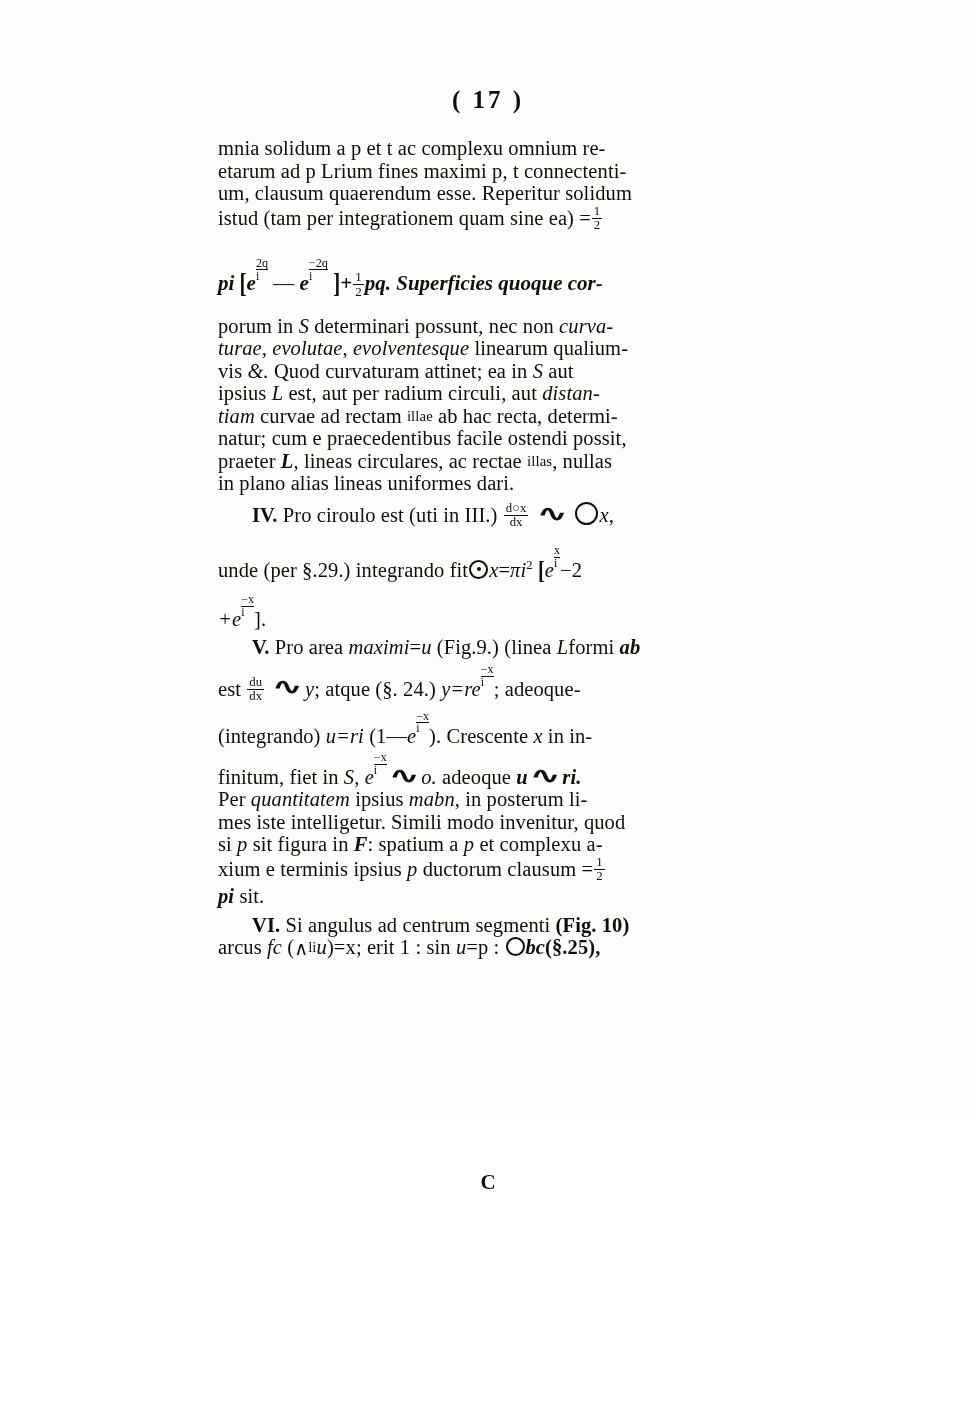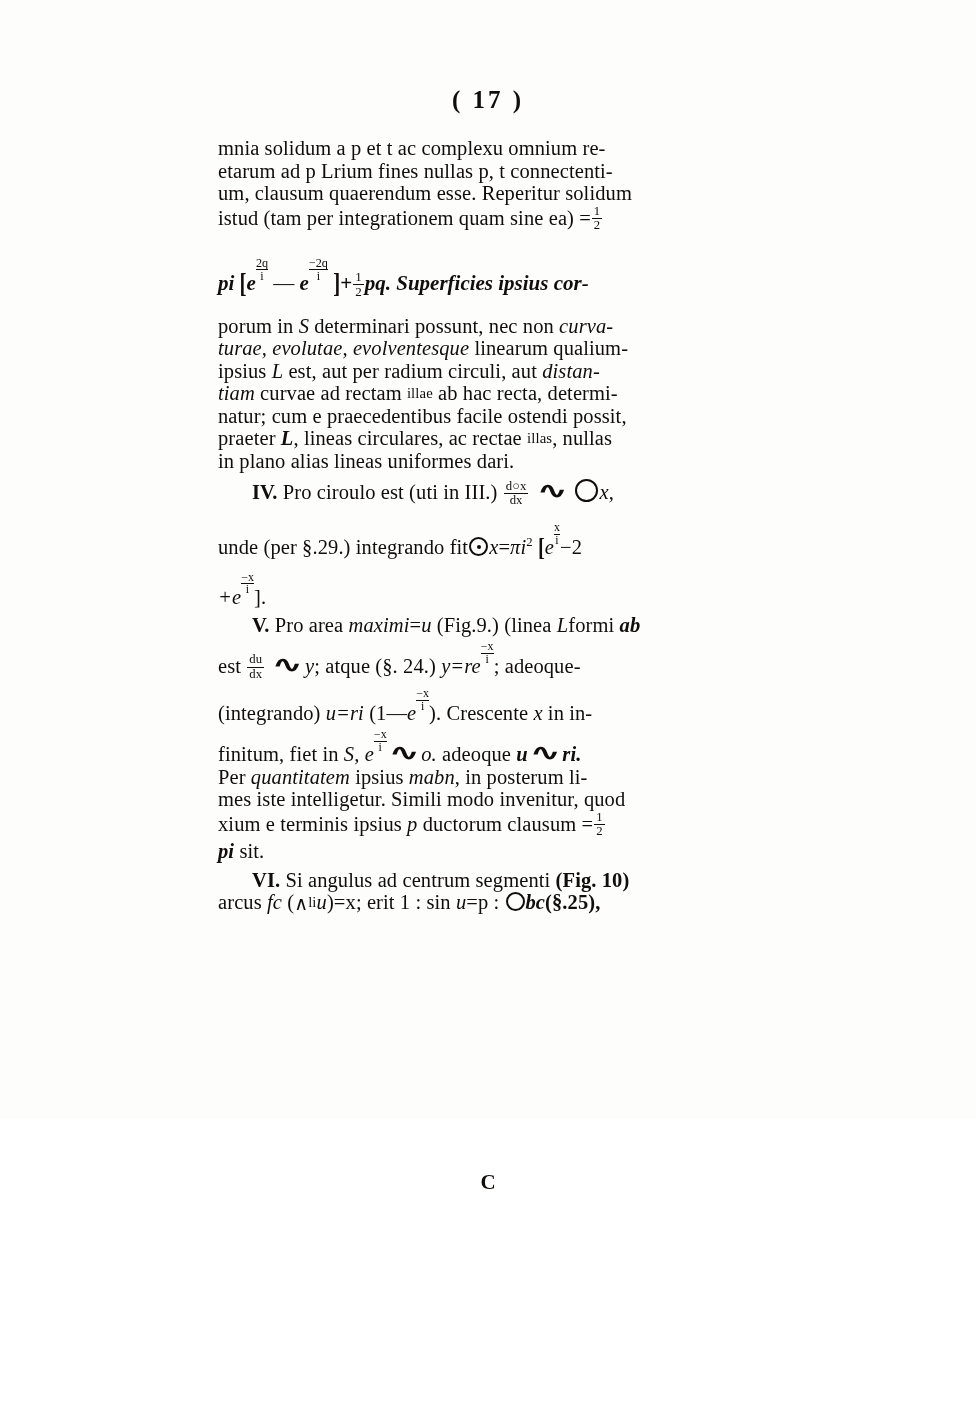--- a/index.html
+++ b/index.html
@@ -73,21 +73,21 @@
   }
   .frac .num { display: block; padding: 0 2px; }
   .frac .den { display: block; padding: 0 2px; border-top: 1.4px solid #100d0a; }
 
   .sup { font-size: 0.62em; vertical-align: super; }
 
   
   .expfrac {
     display: inline-block;
     font-size: 0.58em;
-    text-align: center;
+    text-align: left;
     vertical-align: super;
     line-height: 1.0;
     position: relative;
     top: -2px;
   }
   .expfrac .n { display: block; }
   .expfrac .d { display: block; border-top: 1.3px solid #100d0a; }
 
   
   .circ {
@@ -154,46 +154,49 @@
 <div class="page">
 
   <div class="page-number">( 17 )</div>
 
   <div class="textblock">
 
     <span class="ln just">
       <span>mnia solidum a p et t ac complexu omnium re-</span>
     </span>
     <span class="ln just">
-      <span>etarum ad p Lrium fines nullas p, t connectenti-</span>
+      <span>etarum ad p Lrium fines maximi p, t connectenti-</span>
     </span>
     <span class="ln just">
       <span>um, clausum quaerendum esse. Reperitur solidum</span>
     </span>
     <span class="ln">
       <span>istud (tam per integrationem quam sine ea) </span><span class="bigeq">=</span><span class="frac"><span class="num">1</span><span class="den">2</span></span>
     </span>
 
     <span class="gap-md"></span>
 
     <span class="eqline">
       <span class="bf it">pi</span>
       <span class="lbracket">[</span><span class="bf it">e</span><span class="expfrac"><span class="n">2q</span><span class="d">i</span></span>
       <span>—</span>
       <span class="bf it">e</span><span class="expfrac"><span class="n">−2q</span><span class="d">i</span></span>
-      <span class="lbracket">]</span><span class="bf">+</span><span class="frac"><span class="num">1</span><span class="den">2</span></span><span class="bf it">pq. Superficies ipsius cor-</span>
+      <span class="lbracket">]</span><span class="bf">+</span><span class="frac"><span class="num">1</span><span class="den">2</span></span><span class="bf it">pq. Superficies quoque cor-</span>
     </span>
 
     <span class="gap-sm"></span>
 
     <span class="ln">
       <span>porum in </span><span class="it">S</span><span> determinari possunt, nec non </span><span class="it">curva-</span>
     </span>
     <span class="ln">
       <span class="it">turae, evolutae, evolventesque</span><span> linearum qualium-</span>
+    </span>
+    <span class="ln">
+      <span>vis </span><span class="it">&amp;.</span><span> Quod curvaturam attinet; ea in </span><span class="it">S</span><span> aut</span>
     </span>
     <span class="ln">
       <span>ipsius </span><span class="it">L</span><span> est, aut per radium circuli, aut </span><span class="it">distan-</span>
     </span>
     <span class="ln">
       <span class="it">tiam</span><span> curvae ad rectam </span><span class="smallcap">illae</span><span> ab hac recta, determi-</span>
     </span>
     <span class="ln">
       <span>natur; cum e praecedentibus facile ostendi possit,</span>
     </span>
@@ -254,20 +257,23 @@
       <span>finitum, fiet in </span><span class="it">S,</span>
       <span class="it">e</span><span class="expfrac"><span class="n">−x</span><span class="d">i</span></span><span class="squig">∿</span><span class="it">o.</span><span> adeoque </span><span class="it bf">u</span><span class="squig">∿</span><span class="it bf">ri.</span>
     </span>
     <span class="ln">
       <span>Per </span><span class="it">quantitatem</span><span> ipsius </span><span class="it">mabn</span><span>, in posterum li-</span>
     </span>
     <span class="ln">
       <span>mes iste intelligetur. Simili modo invenitur, quod</span>
     </span>
     <span class="ln">
+      <span>si </span><span class="it">p</span><span> sit figura in </span><span class="it bf">F</span><span>: spatium a </span><span class="it">p</span><span> et complexu a-</span>
+    </span>
+    <span class="ln">
       <span>xium e terminis ipsius </span><span class="it">p</span><span> ductorum clausum </span><span>=</span><span class="frac"><span class="num">1</span><span class="den">2</span></span>
     </span>
     <span class="ln">
       <span class="it bf">pi</span><span> sit.</span>
     </span>
 
     <span class="gap-sm"></span>
 
     <span class="ln indent">
       <span class="bf">VI.</span>

